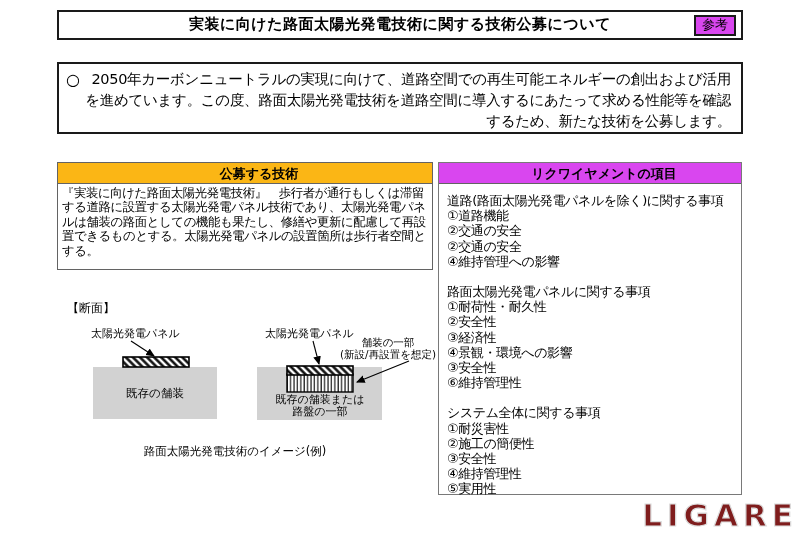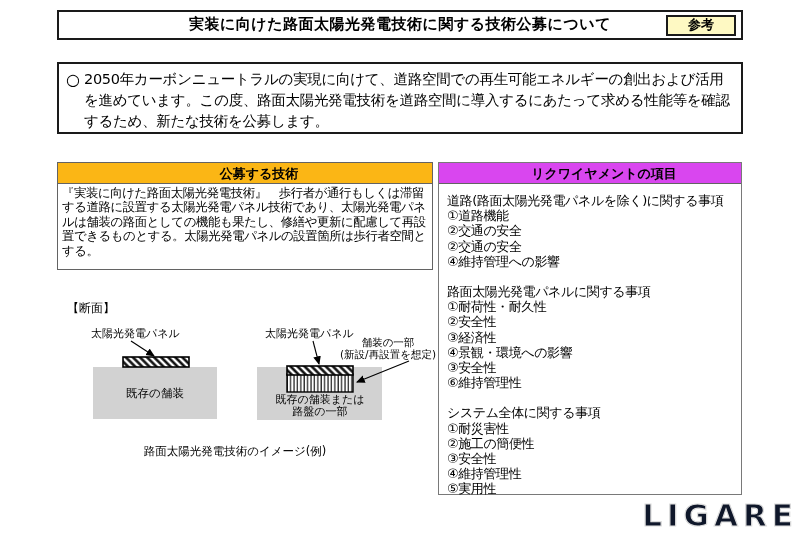--- a/index.html
+++ b/index.html
@@ -5,30 +5,30 @@
   * { margin:0; padding:0; box-sizing:border-box; }
   html,body { width:800px; height:533px; background:#ffffff; overflow:hidden;
               font-family:"DejaVu Sans","Liberation Sans",sans-serif; color:#000; }
   .abs { position:absolute; }
 
   
   .title-box { left:57px; top:10px; width:686px; height:30px;
                border:2px solid #1a1a1a; background:#fff; }
   .title-text { width:100%; text-align:center; font-size:15px; font-weight:bold;
                 line-height:25px; letter-spacing:0.5px; }
-  .ref-badge { position:absolute; right:5px; top:3px; width:70px; height:21px;
-               border:2px solid #1a1a1a; font-size:13px; font-weight:bold;
-               text-align:center; line-height:16px; background:#fef9c3; }
+  .ref-badge { position:absolute; right:5px; top:3px; width:42px; height:21px;
+               border:2px solid #1a1a1a; font-size:13px; font-weight:normal;
+               text-align:center; line-height:16px; background:#d946ef; }
 
   
   .intro-box { left:57px; top:62px; width:686px; height:72px;
                border:2px solid #1a1a1a; background:#fff;
                display:flex; padding:5px 10px 5px 7px; }
   .intro-bullet { font-size:16px; font-weight:600; line-height:21px; margin-right:4px; }
-  .intro-text { font-size:14.5px; font-weight:500; line-height:21px; letter-spacing:-0.3px; }
+  .intro-text { font-size:14.5px; font-weight:500; line-height:21px; letter-spacing:-0.3px;text-align:right; }
 
   
   .left-panel { left:57px; top:162px; width:376px; height:108px;
                 border:1px solid #636363; background:#fff; }
   .panel-header { height:21px; font-size:13px; font-weight:bold; text-align:center;
                   line-height:21px; border-bottom:1px solid #636363;padding-left:28px; }
   .left-panel .panel-header { background:#fbb615; }
   .left-body { padding:2px 4px 0 4px; font-size:12.4px; line-height:14.4px;
                letter-spacing:-0.4px; }
 
@@ -39,21 +39,21 @@
   .right-body { padding:9px 8px; font-size:13px; line-height:15.2px; letter-spacing:-0.4px; }
   .req-group { margin-bottom:15px; }
   .req-group:last-child { margin-bottom:10px; }
 
   
   .diagram-svg { left:55px; top:290px; }
   .diagram-svg text { font-family:"DejaVu Sans","Liberation Sans",sans-serif; fill:#000; }
 
   
   .watermark { right:2px; top:497px; font-size:31px; font-weight:bold;
-               letter-spacing:5px; color:#0f172a;
+               letter-spacing:5px; color:#7f1d1d;
                -webkit-text-stroke:1.2px #dcdcdc; }
 </style>
 </head>
 <body>
 
 <div class="abs title-box">
   <div class="title-text">実装に向けた路面太陽光発電技術に関する技術公募について</div>
   <div class="ref-badge">参考</div>
 </div>
 

